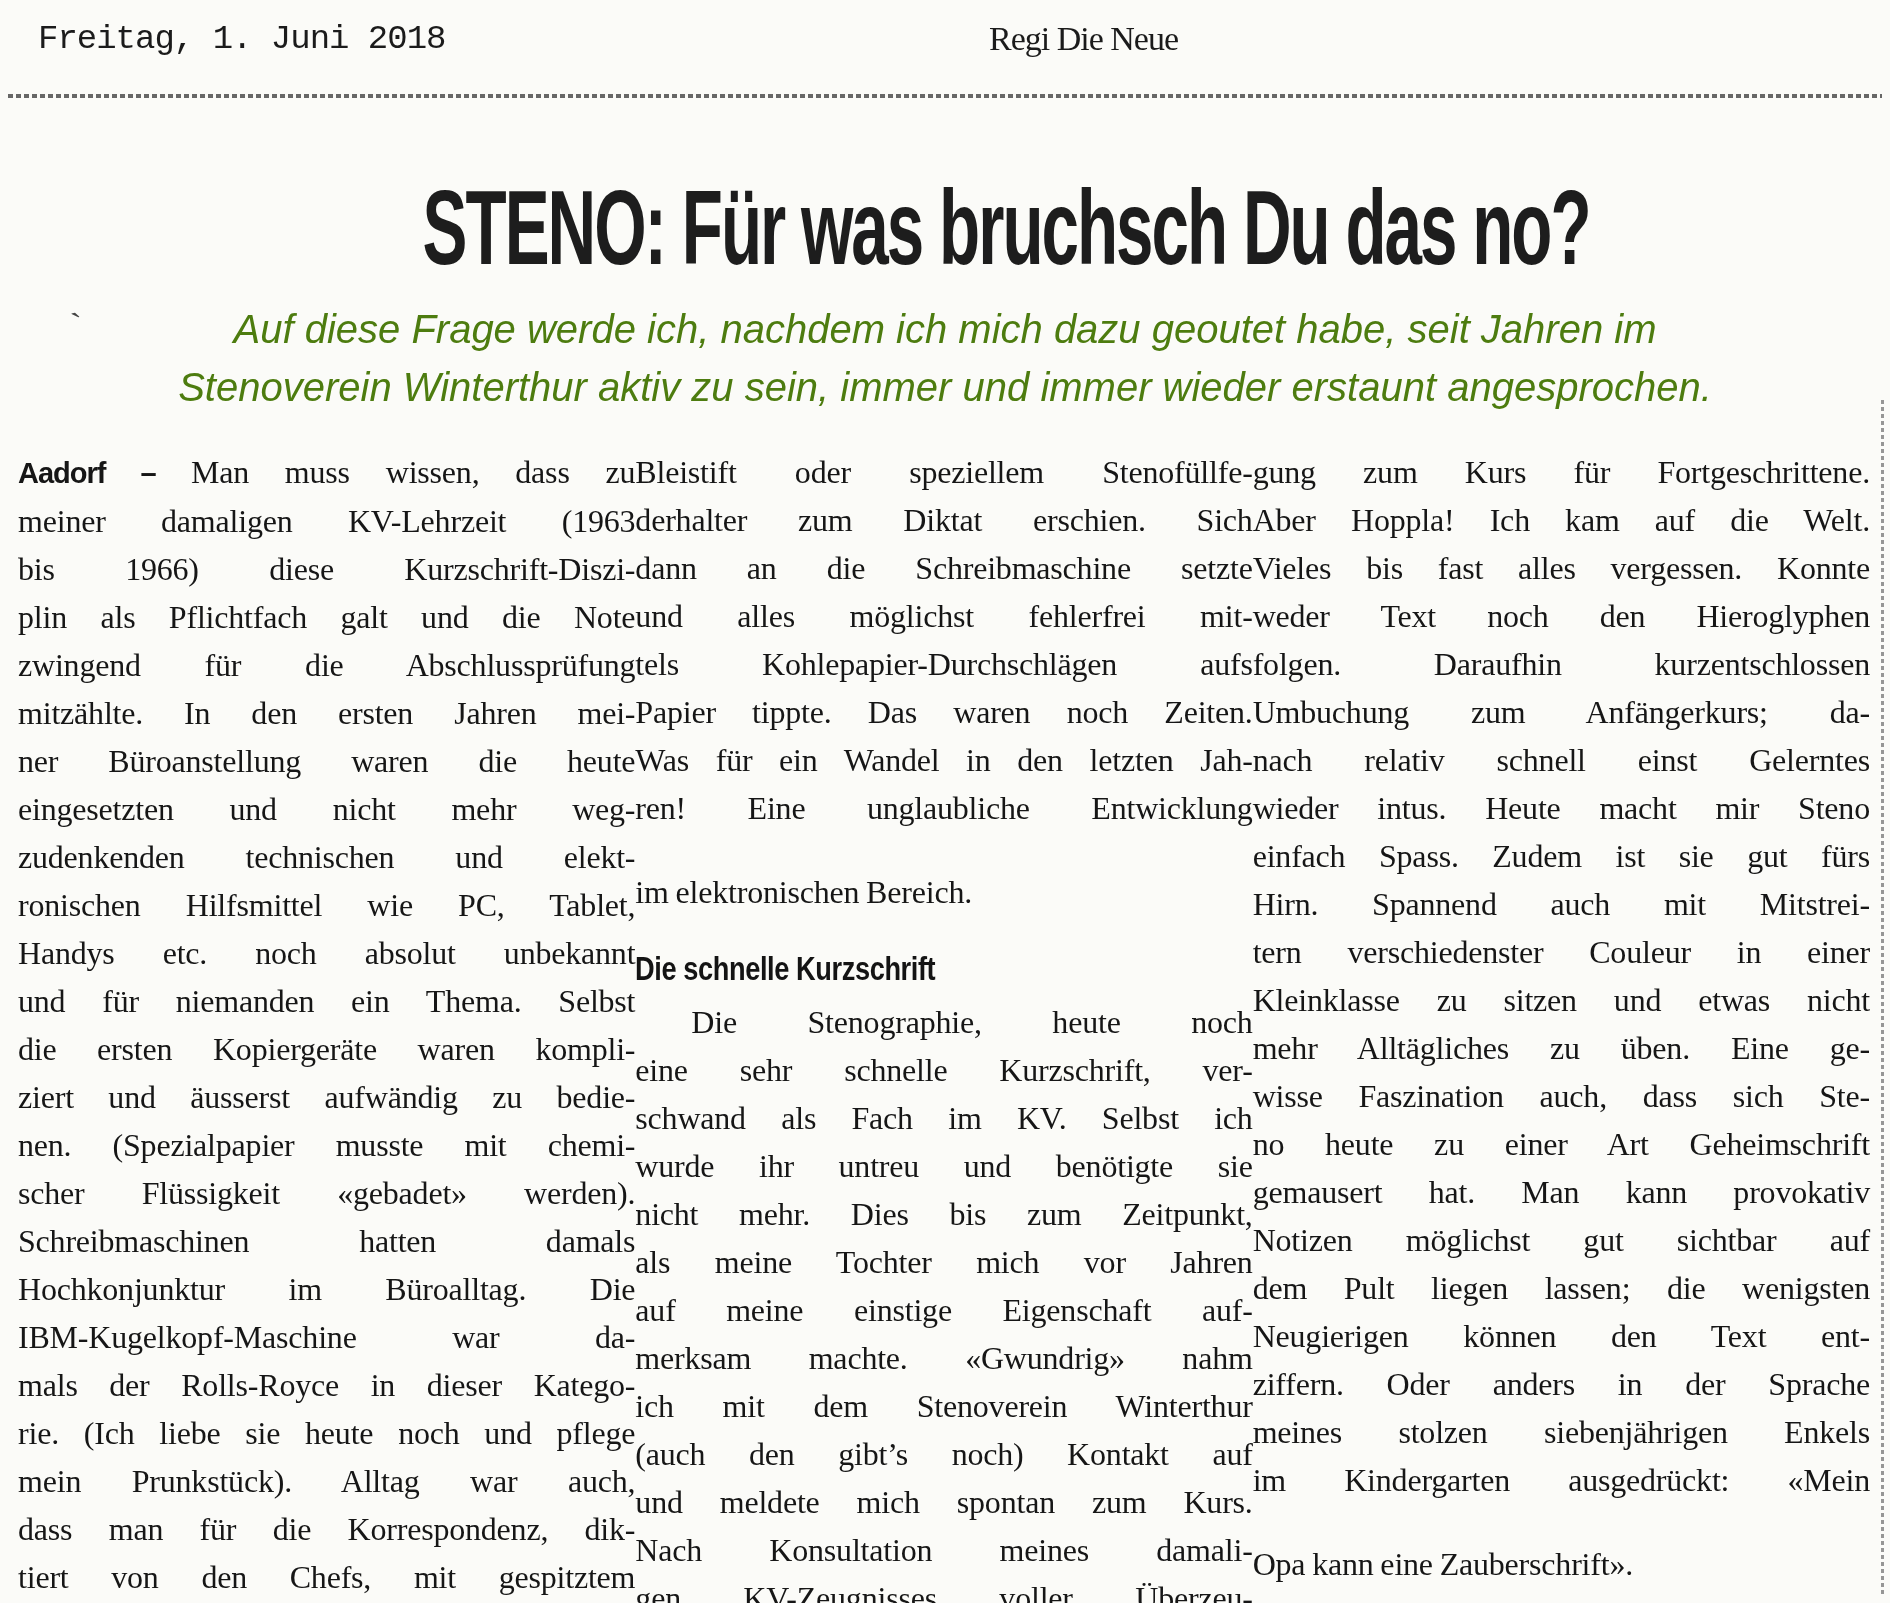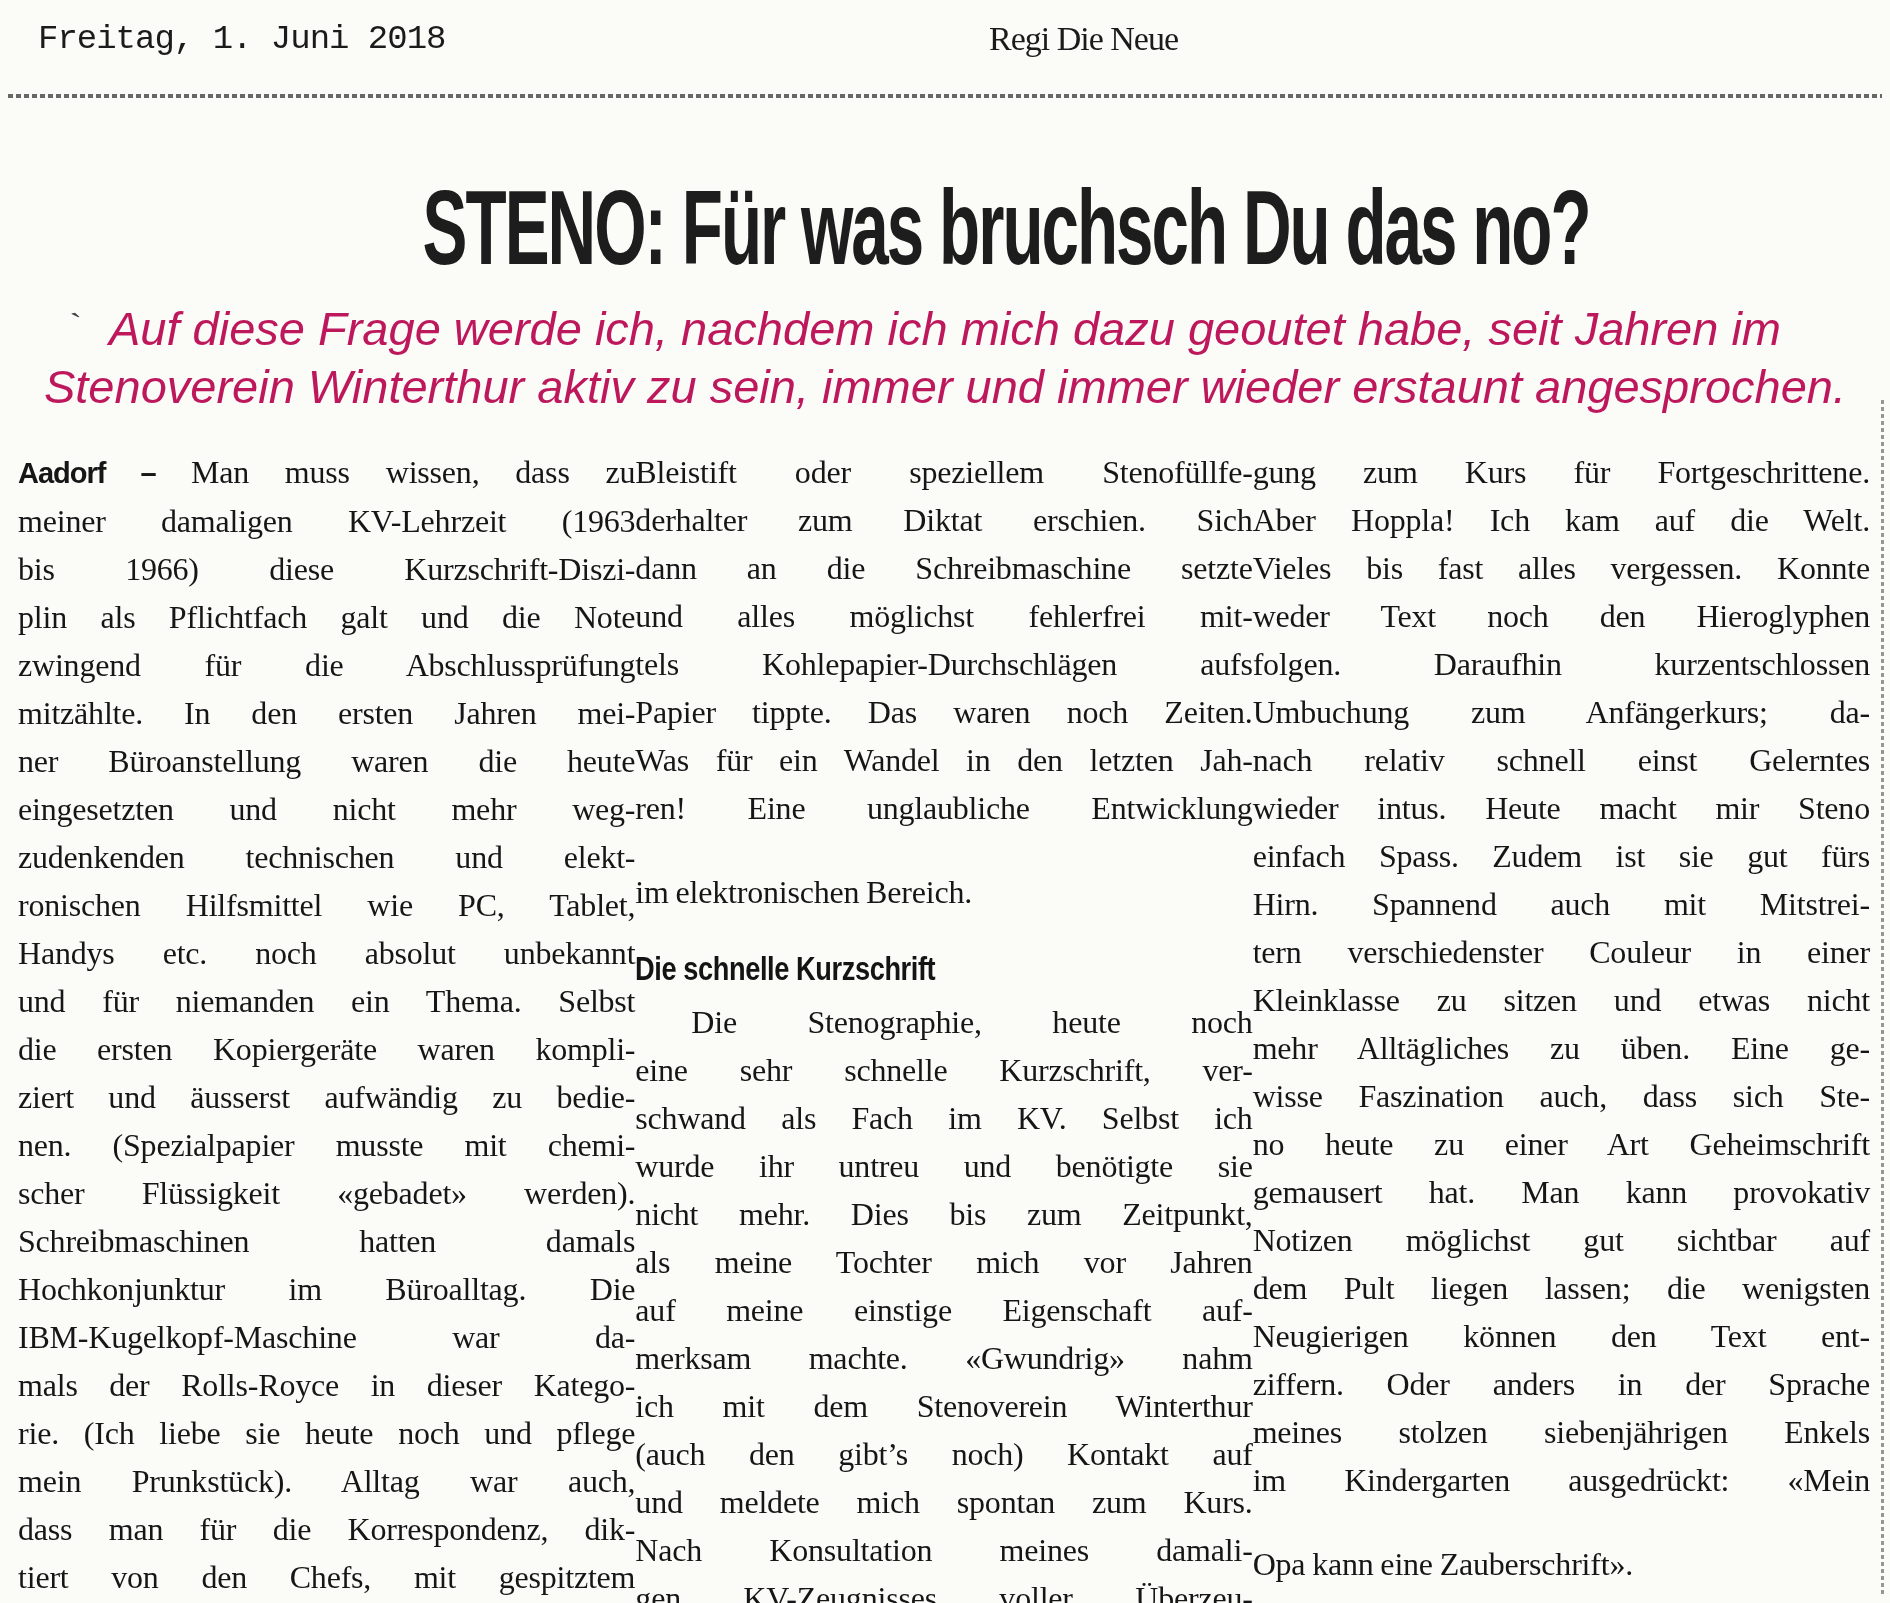--- a/index.html
+++ b/index.html
@@ -30,21 +30,21 @@
   .headline .cond{
     display:inline-block;white-space:nowrap;
     font-family:"Liberation Sans", sans-serif;font-weight:700;
     font-size:102px;letter-spacing:-3px;color:#1d1d1d;
     transform:scale(.66,1.04);transform-origin:center top;
   }
   
   .lead{
     position:absolute;top:300px;left:0;width:100%;text-align:center;
     font-family:"Liberation Sans", sans-serif;font-style:italic;
-    font-size:47px;line-height:58px;color:#be185d;
+    font-size:40px;line-height:58px;color:#4d7c0f;
   }
   .lead .ln{white-space:nowrap;}
   .scan-mark{
     position:absolute;left:72px;top:306px;font-size:34px;color:#444;
     font-family:"Liberation Serif", serif;font-style:normal;transform:rotate(-12deg);
   }
   
   .columns{position:absolute;top:448px;left:18px;width:1852px;display:flex;}
   .column{flex:1 1 0;min-width:0;}
   .line{

